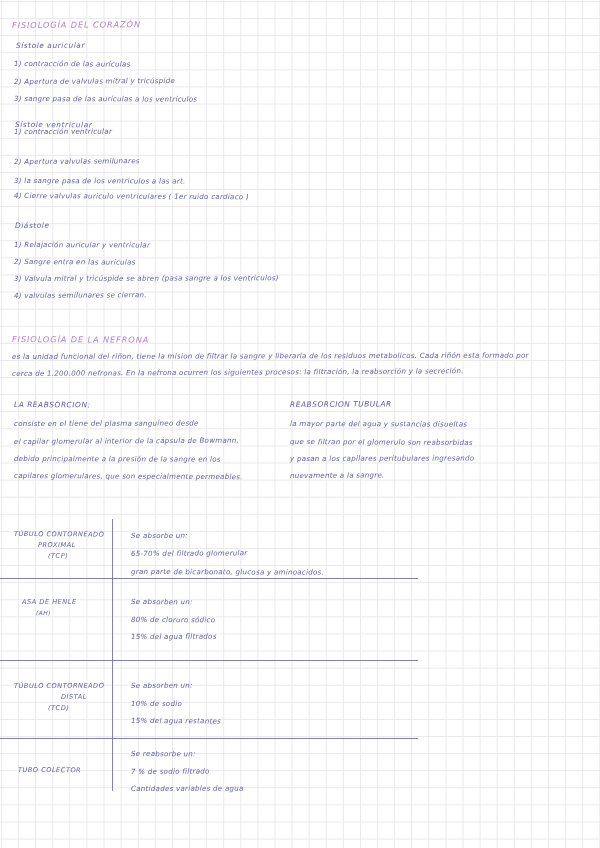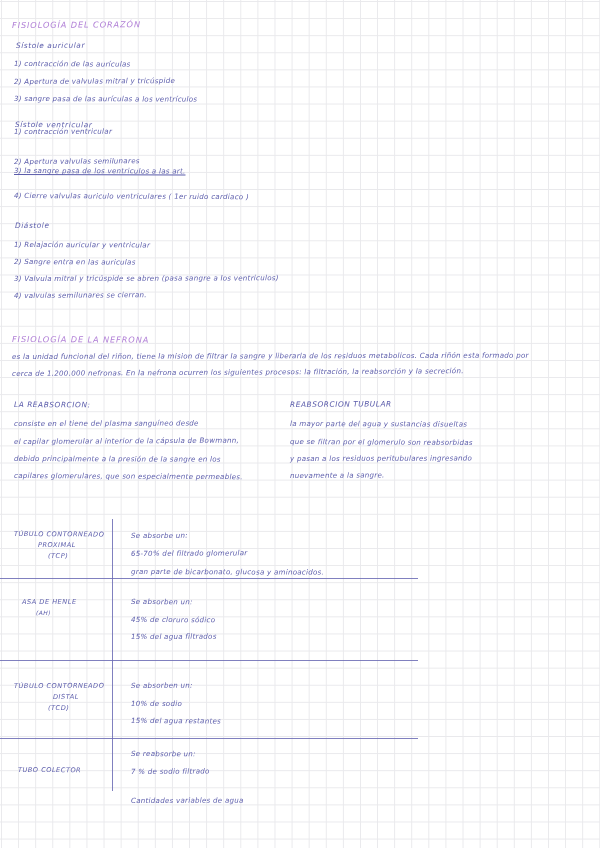--- a/index.html
+++ b/index.html
@@ -88,21 +88,21 @@
   <div class="hw title w1" style="left:12px; top:20px;">FISIOLOGÍA DEL CORAZÓN</div>
 
   <div class="hw subhead w3" style="left:16px; top:41px;">Sístole auricular</div>
   <div class="hw w2" style="left:14px; top:59px;">1) contracción de las aurículas</div>
   <div class="hw w1" style="left:14px; top:77px;">2) Apertura de valvulas mitral y tricúspide</div>
   <div class="hw w4" style="left:14px; top:94px;">3) sangre pasa  de las aurículas a los ventrículos</div>
 
   <div class="hw subhead w2" style="left:15px; top:120px;">Sístole ventricular</div>
   <div class="hw w3" style="left:14px; top:127px;">1) contracción ventricular</div>
   <div class="hw w1" style="left:14px; top:157px;">2) Apertura valvulas semilunares</div>
-  <div class="hw w4" style="left:14px; top:166px;text-decoration:underline;">3) la sangre pasa de los ventriculos a las art.</div>
+  <div class="hw w4" style="left:14px; top:176px;">3) la sangre pasa de los ventriculos a las art.</div>
   <div class="hw w2" style="left:14px; top:191px;">4) Cierre  valvulas auriculo ventriculares ( 1er ruido cardiaco )</div>
 
   <div class="hw subhead w1" style="left:15px; top:221px;">Diástole</div>
   <div class="hw w4" style="left:14px; top:240px;">1) Relajación auricular y  ventricular</div>
   <div class="hw w2" style="left:14px; top:257px;">2) Sangre entra  en las auriculas</div>
   <div class="hw w3" style="left:14px; top:274px;">3) Valvula mitral y tricúspide se abren (pasa sangre a los ventriculos)</div>
   <div class="hw w1" style="left:14px; top:291px;">4) valvulas semilunares se cierran.</div>
 
   <div class="hw title w2" style="left:12px; top:334px;">FISIOLOGÍA DE LA NEFRONA</div>
 
@@ -111,46 +111,46 @@
 
   <div class="hw subhead w2" style="left:14px; top:400px;">LA REABSORCION:</div>
   <div class="hw w3" style="left:14px; top:419px;">consiste  en el tiene del plasma sanguíneo desde</div>
   <div class="hw w1" style="left:14px; top:437px;">el capilar glomerular al interior de la cápsula de Bowmann,</div>
   <div class="hw w4" style="left:14px; top:454px;">debido principalmente a  la presión de la sangre en los</div>
   <div class="hw w2" style="left:14px; top:471px;">capilares glomerulares, que son especialmente  permeables.</div>
 
   <div class="hw subhead w1" style="left:290px; top:400px;">REABSORCION TUBULAR</div>
   <div class="hw w4" style="left:290px; top:419px;">la mayor parte del agua y  sustancias  disueltas</div>
   <div class="hw w2" style="left:290px; top:437px;">que se filtran por el  glomerulo son reabsorbidas</div>
-  <div class="hw w3" style="left:290px; top:454px;">y  pasan a los residuos  peritubulares ingresando</div>
+  <div class="hw w3" style="left:290px; top:454px;">y  pasan a los capilares  peritubulares ingresando</div>
   <div class="hw w1" style="left:290px; top:471px;">nuevamente a la sangre.</div>
 
   <div class="rule-v" style="left:112px; top:519px; height:272px;"></div>
   <div class="rule-h" style="left:0px; top:578px; width:418px;"></div>
   <div class="rule-h" style="left:0px; top:660px; width:418px;"></div>
   <div class="rule-h" style="left:0px; top:738px; width:418px;"></div>
 
   <div class="hw tablelabel w2" style="left:14px; top:530px;">TÚBULO  CONTORNEADO</div>
   <div class="hw tablelabel w3" style="left:38px; top:541px;">PROXIMAL</div>
   <div class="hw tablelabel w1" style="left:48px; top:552px;">(TCP)</div>
   <div class="hw w3" style="left:131px; top:531px;">Se absorbe un:</div>
   <div class="hw w1" style="left:131px; top:549px;">65-70% del filtrado glomerular</div>
   <div class="hw w4" style="left:131px; top:567px;">gran parte de bicarbonato, glucosa y aminoacidos.</div>
 
   <div class="hw tablelabel w1" style="left:22px; top:598px;">ASA DE HENLE</div>
   <div class="hw tablelabel tiny w2" style="left:36px; top:609px;">(AH)</div>
   <div class="hw w2" style="left:131px; top:597px;">Se absorben un:</div>
-  <div class="hw w4" style="left:131px; top:615px;">45% de cloruro sódico</div>
+  <div class="hw w4" style="left:131px; top:615px;">80% de cloruro sódico</div>
   <div class="hw w3" style="left:131px; top:632px;">15% del agua  filtrados</div>
 
   <div class="hw tablelabel w3" style="left:14px; top:682px;">TÚBULO  CONTORNEADO</div>
-  <div class="hw tablelabel w1" style="left:36px; top:693px;padding-left:17px;">DISTAL</div>
+  <div class="hw tablelabel w1" style="left:44px; top:693px;padding-left:17px;">DISTAL</div>
   <div class="hw tablelabel w2" style="left:48px; top:704px;">(TCD)</div>
   <div class="hw w1" style="left:131px; top:681px;">Se  absorben un:</div>
   <div class="hw w3" style="left:131px; top:699px;">10% de sodio</div>
   <div class="hw w2" style="left:131px; top:716px;">15% del  agua restantes</div>
 
   <div class="hw tablelabel w4" style="left:18px; top:766px;">TUBO  COLECTOR</div>
   <div class="hw w2" style="left:131px; top:749px;">Se reabsorbe un:</div>
   <div class="hw w1" style="left:131px; top:767px;">7 % de sodio  filtrado</div>
-  <div class="hw w3" style="left:131px; top:784px;margin-top:12px;">Cantidades variables de  agua</div>
+  <div class="hw w3" style="left:131px; top:784px;">Cantidades variables de  agua</div>
 
 </div>
 
 </body></html>

